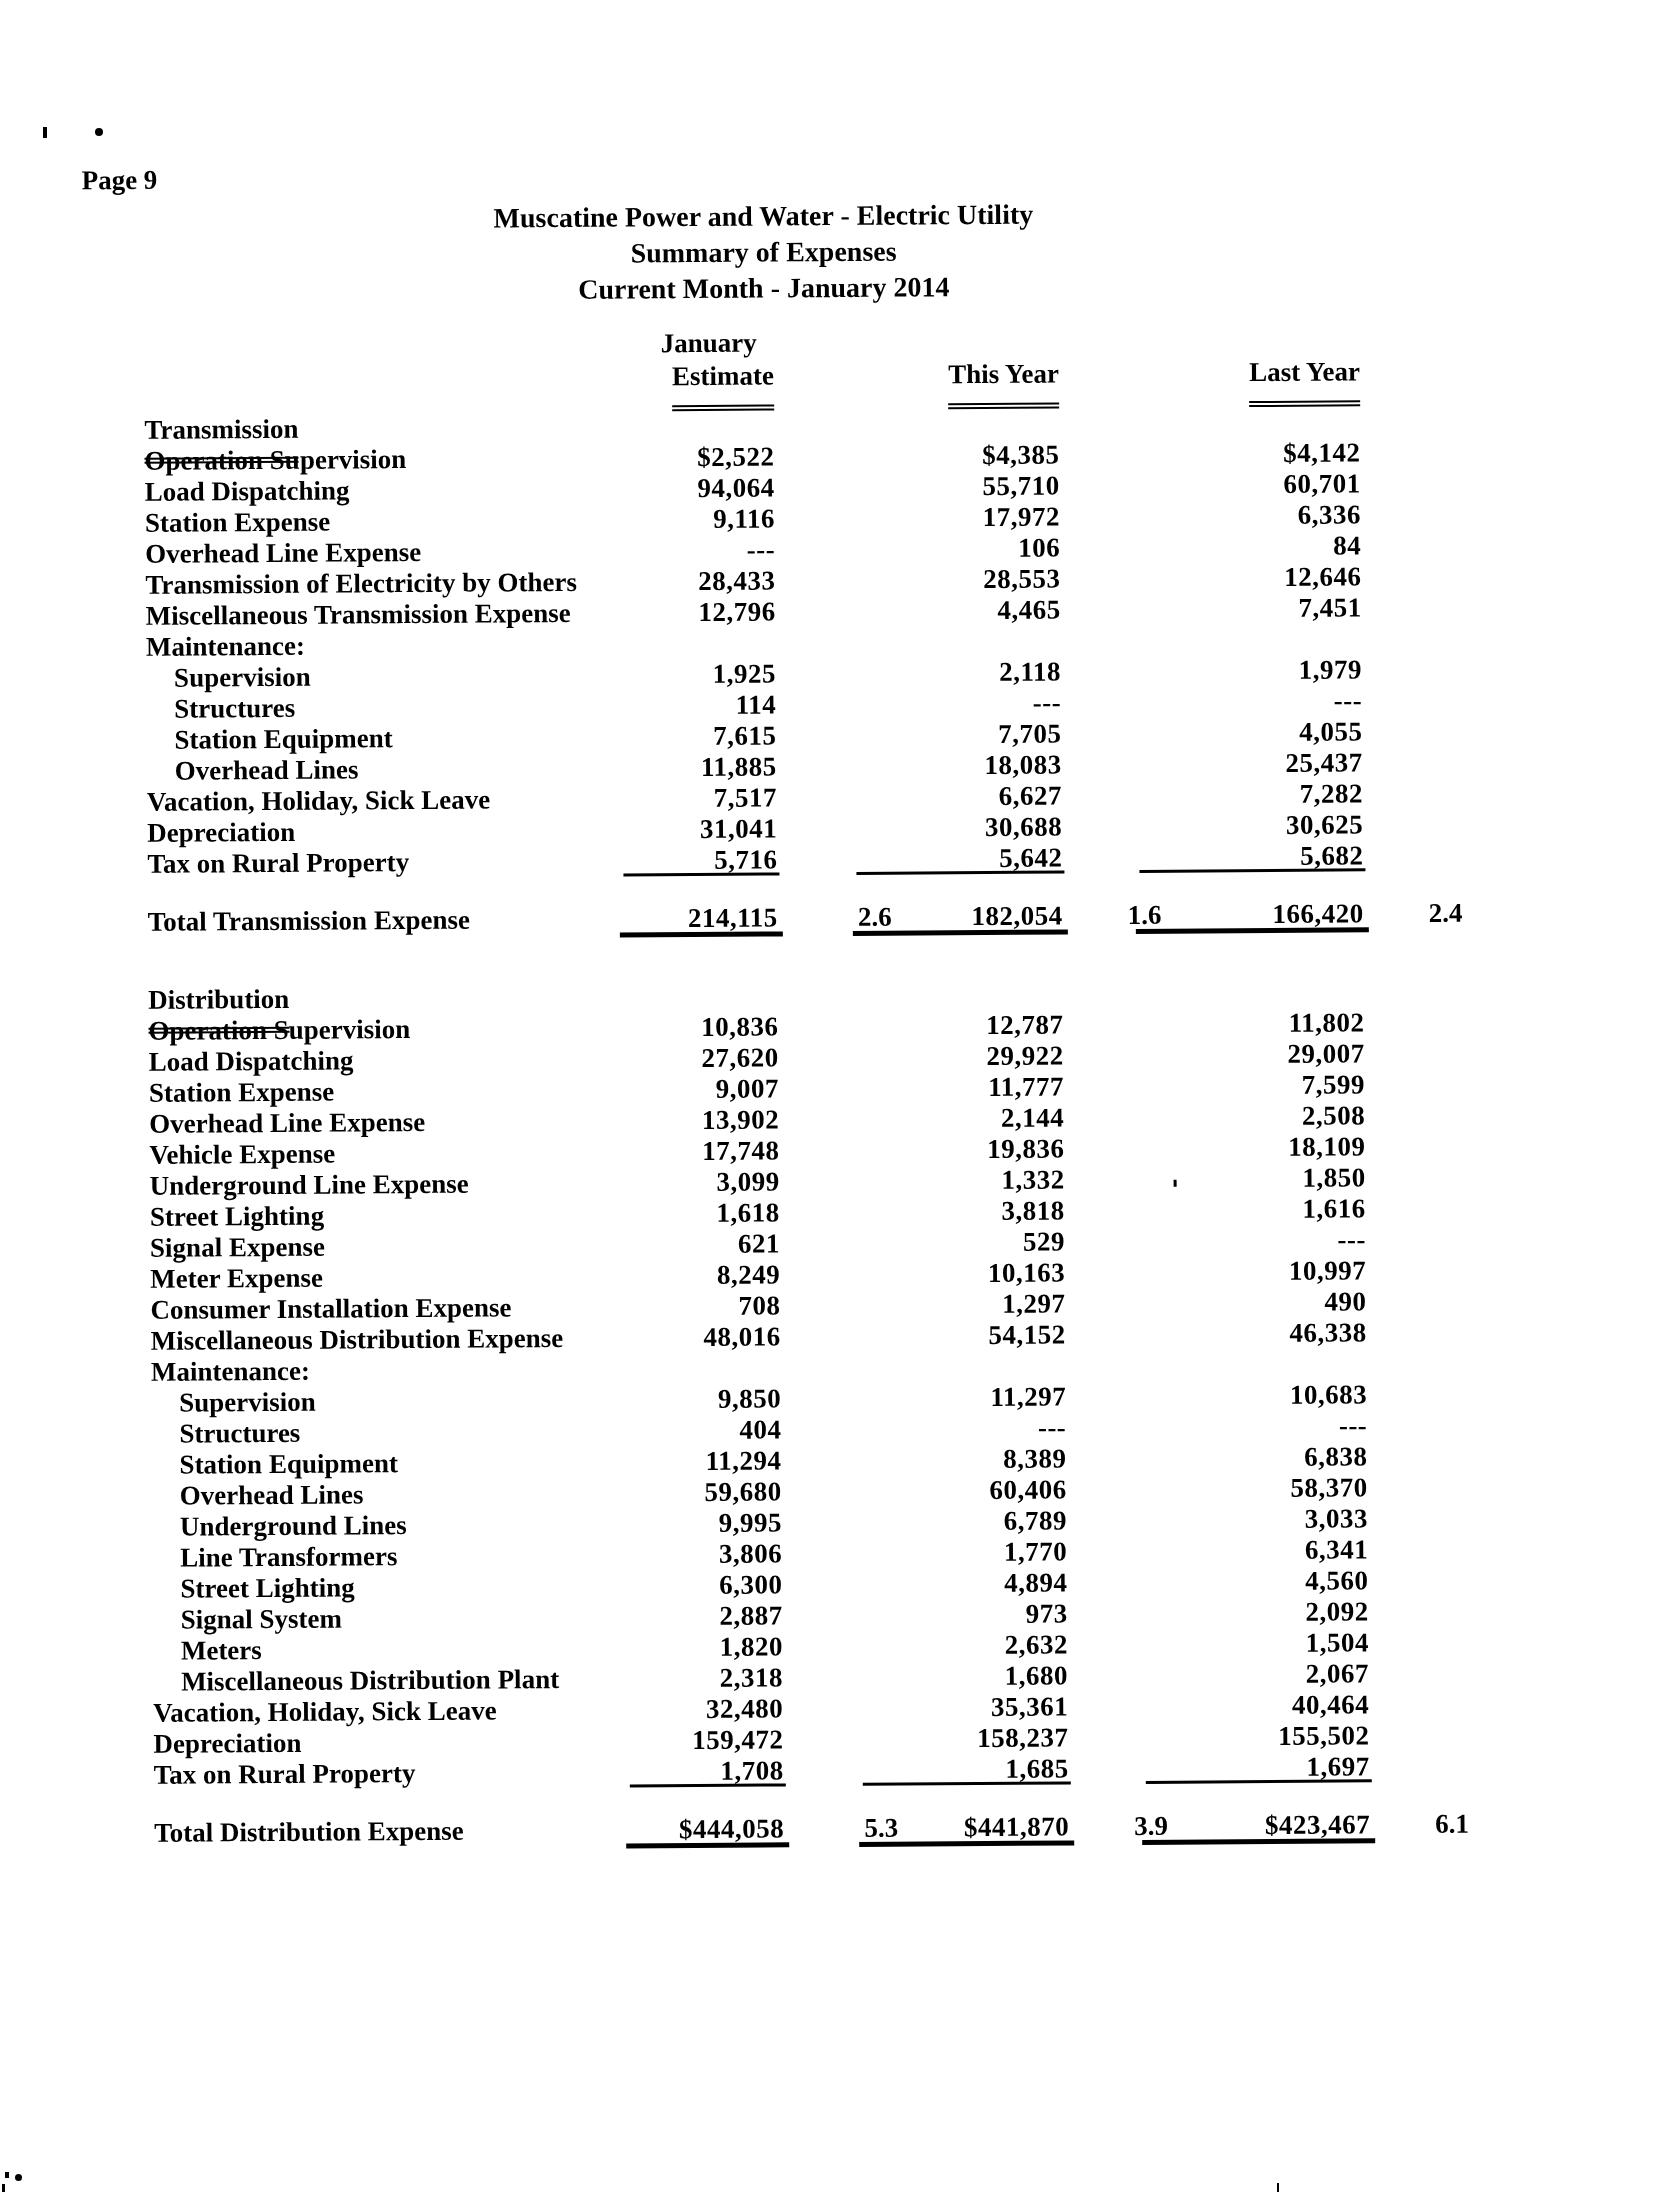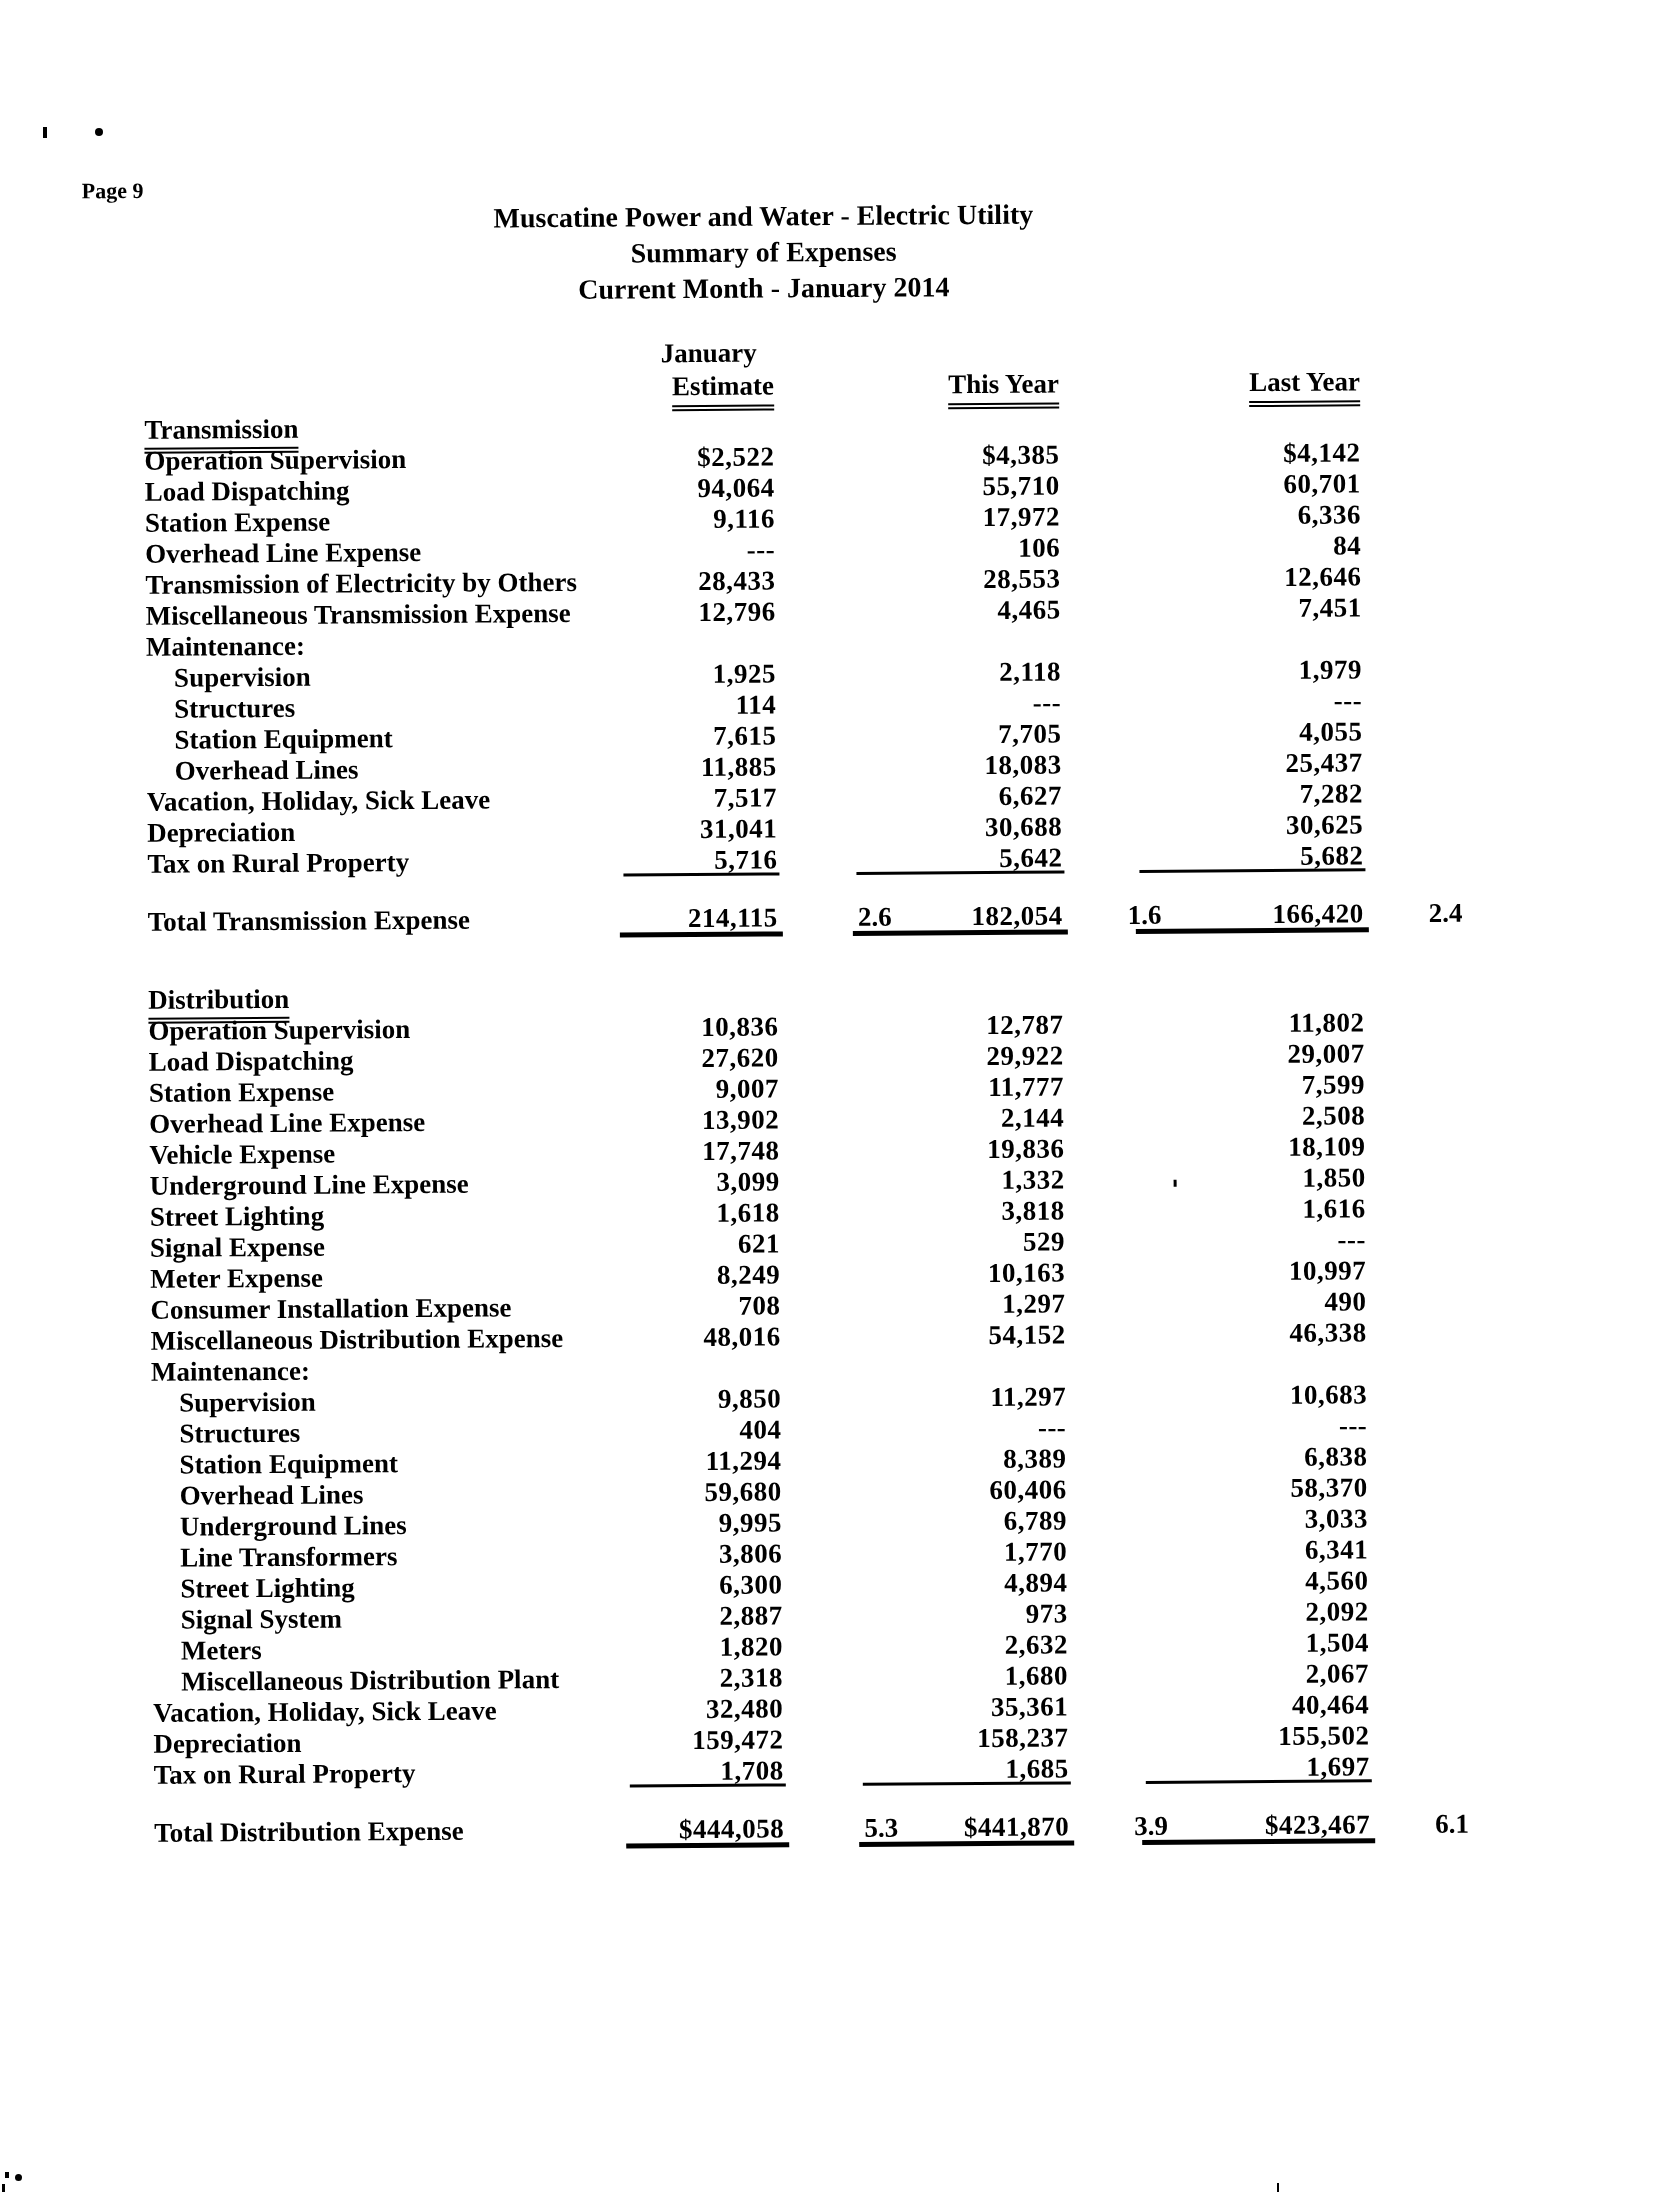--- a/index.html
+++ b/index.html
@@ -2,32 +2,32 @@
 <html style="font-size:8px"><head>
 <meta charset="utf-8">
 <style>
   html,body{margin:0;padding:0;}
   body{
     width:1679px;height:2194px;background:#ffffff;position:relative;overflow:hidden;
     font-family:"Liberation Serif","DejaVu Serif",serif;font-weight:700;color:#000;
   }
   .sheet{position:absolute;left:0;top:0;width:1679px;height:2194px;
     transform:rotate(-0.4deg);transform-origin:50% 50%;}
-  .page-label{position:absolute;left:88px;top:173px;font-size:22px;}
+  .page-label{position:absolute;left:88px;top:160px;font-size:27px;}
   .titles{position:absolute;left:0;top:198px;width:1539px;text-align:center;
     font-size:28px;line-height:36px;}
   .table{position:absolute;left:149px;top:318px;width:1340px;font-size:27px;}
   .trow,.head-row{display:grid;
     grid-template-columns:511px 119px 114px 171px 112px 189px 119px;}
   .trow{height:31px;}
   .cell{height:31px;line-height:31px;white-space:nowrap;position:relative;}
   .head-row{height:92px;align-items:end;line-height:33px;}
   .budget-head{text-align:right;}
   .budget-head .b1{padding-right:17px;}
-  .dblu{display:inline-block;border-bottom:6.5px double #000;padding-bottom:2px;}
+  .dblu{display:inline-block;border-bottom:6.5px double #000;padding-bottom:12px;}
   .th{text-align:right;}
   .label-cell.indent{padding-left:28px;}
   .budget-cell,.this-year-cell,.last-year-cell{text-align:right;}
   .val{display:block;text-align:right;letter-spacing:0.5px;position:relative;}
   .val.rule::after{content:"";position:absolute;left:-35px;right:-2px;bottom:0.5px;height:3px;background:#000;}
   .val.tot::after{content:"";position:absolute;left:-39px;right:-5px;bottom:-3px;height:5px;background:#000;}
   .ratio1-cell{padding-left:55px;text-align:right;}
   .ratio2-cell,.ratio3-cell{padding-left:65px;text-align:left;}
   .sec-h{line-height:normal;}
   .spacer-sm{height:27px;}

